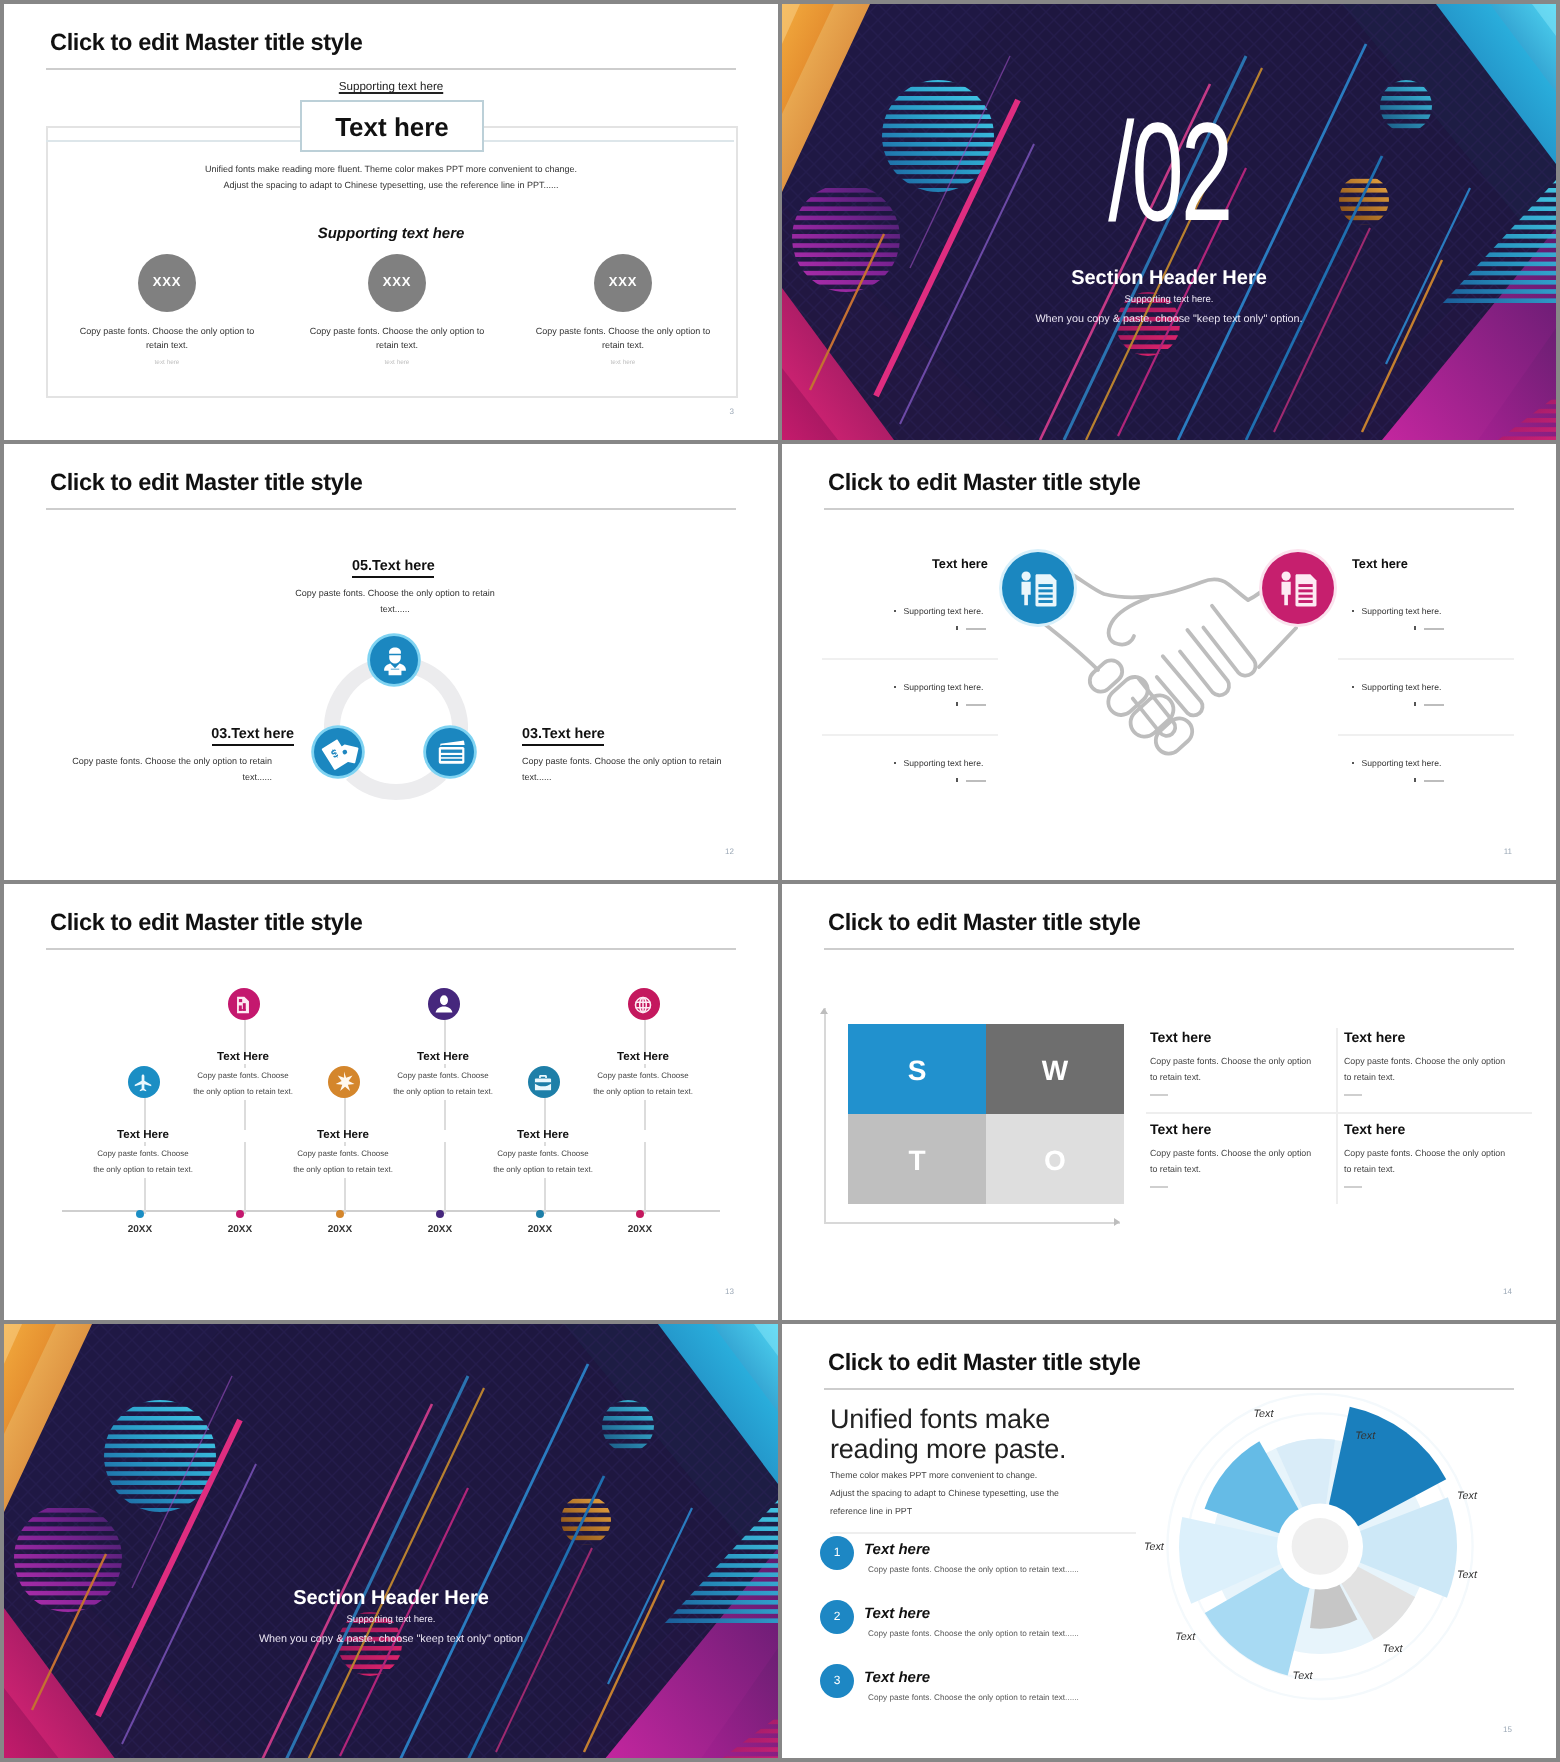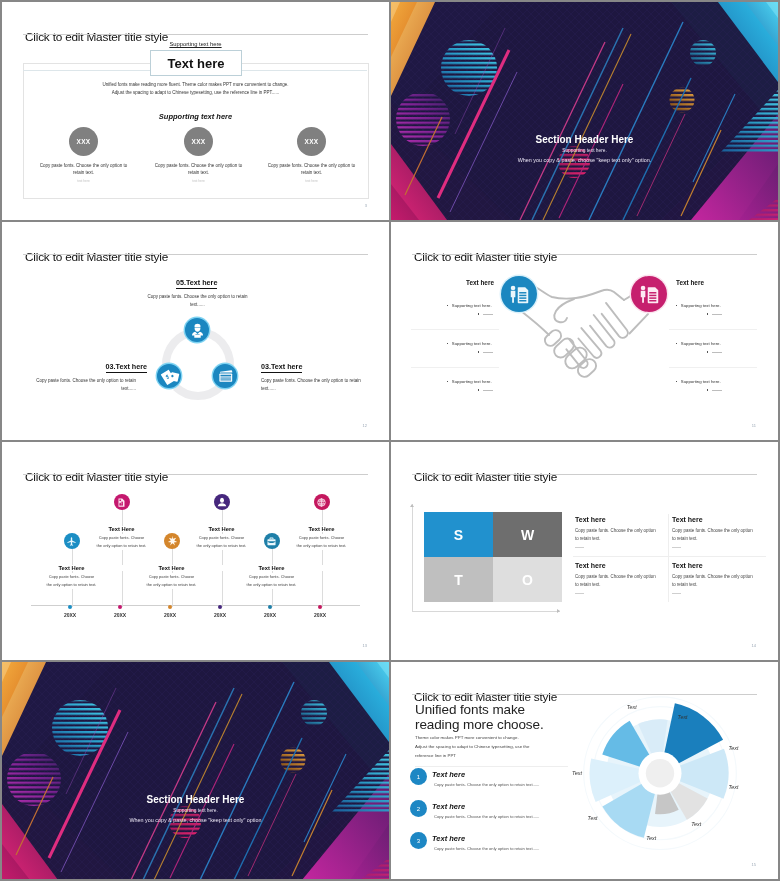--- a/index.html
+++ b/index.html
@@ -2,21 +2,21 @@
 <html><head>
 <meta charset="utf-8">
 <title>PPT Template Preview</title>
 <style>
   html,body{margin:0;padding:0;}
   body{width:780px;height:881px;background:#878787;font-family:"Liberation Sans",sans-serif;overflow:hidden;}
   .grid{position:absolute;left:0;top:0;width:780px;height:881px;}
   .slide{position:absolute;background:#fff;overflow:hidden;width:387px;height:218px;}
   .c0{left:2px;} .c1{left:391px;}
   .r0{top:2px;} .r1{top:222px;} .r2{top:442px;} .r3{top:662px;height:217px;}
-  .s-title{position:absolute;left:23px;top:28px;font-size:11.8px;font-weight:normal;color:#111;letter-spacing:-0.2px;white-space:nowrap;}
+  .s-title{position:absolute;left:23px;top:12px;font-size:11.8px;font-weight:bold;color:#111;letter-spacing:-0.2px;white-space:nowrap;}
   .s-titleline{position:absolute;left:21px;top:32px;width:345px;height:1px;background:#cdcdcd;}
   .pgnum{position:absolute;font-size:4px;color:#9aa7b5;}
   
   .wm{position:absolute;left:0;top:0;width:100%;height:100%;pointer-events:none;opacity:.5;}
   
   .s1-sup{position:absolute;left:0;right:0;top:39px;text-align:center;font-size:5.8px;color:#222;text-decoration:underline;}
   .s1-outer{position:absolute;left:21px;top:61px;width:344px;height:134px;border:1px solid #e3e3e3;}
   .s1-hline{position:absolute;left:21px;top:68px;width:344px;height:1px;background:#dde6ea;}
   .s1-box{position:absolute;left:148px;top:48px;width:90px;height:24px;border:1px solid #bcd0d8;background:#fff;display:flex;align-items:center;justify-content:center;font-size:13px;font-weight:bold;color:#111;}
   .s1-p1{position:absolute;left:0;right:0;top:80px;text-align:center;font-size:4.5px;color:#333;}
@@ -251,20 +251,21 @@
       <line x1="152" y1="218" x2="240" y2="32" stroke="#b8812f" stroke-width="1.1"></line>
       <line x1="168" y1="216" x2="232" y2="82" stroke="#b0257a" stroke-width="1.1"></line>
       <line x1="198" y1="218" x2="292" y2="20" stroke="#2a7cc0" stroke-width="1.4"></line>
       <line x1="232" y1="218" x2="300" y2="76" stroke="#1f6fb0" stroke-width="1.4"></line>
       <line x1="246" y1="214" x2="294" y2="112" stroke="#9f2a70" stroke-width="1.0"></line>
       <line x1="290" y1="214" x2="330" y2="128" stroke="#c4802f" stroke-width="1.2"></line>
       <line x1="302" y1="180" x2="344" y2="92" stroke="#2a7cc0" stroke-width="1.1"></line>
       <line x1="64" y1="132" x2="114" y2="26" stroke="#9a4ec0" stroke-width="0.7" opacity="0.6"></line>
     </g>
   </svg>
+  <div class="s2-num"><span>/02</span></div>
   <div class="s2-head">Section Header Here</div>
   <div class="s2-sub">Supporting text here.</div>
   <div class="s2-note">When you copy &amp; paste, choose "keep text only" option.</div>
 </div>
 
 <div class="slide c0 r1">
   <div class="wm"></div>
   <div class="s-title">Click to edit Master title style</div>
   <div class="s-titleline"></div>
   <svg class="s3-ring" width="80" height="80" viewBox="0 0 80 80">
@@ -557,21 +558,21 @@
   <div class="s6-hsep"></div>
   <div class="s6-vsep"></div>
   <div class="pgnum" style="right:22px;bottom:12px">14</div>
 </div>
 
 <div class="slide c1 r3">
   <div class="wm"></div>
   <div class="s-title">Click to edit Master title style</div>
   <div class="s-titleline"></div>
   <div class="s8-lead">Unified fonts make</div>
-  <div class="s8-lead s8-lead2">reading more choose.</div>
+  <div class="s8-lead s8-lead2">reading more paste.</div>
   <div class="s8-body" style="top:73px">Theme color makes PPT more convenient to change.</div>
   <div class="s8-body" style="top:82px">Adjust the spacing to adapt to Chinese typesetting, use the</div>
   <div class="s8-body" style="top:91px">reference line in PPT</div>
   <div class="s8-sep"></div>
   <div class="s8-row" style="top:106px">
     <div class="s8-num">1</div>
     <div class="s8-h">Text here</div>
     <div class="s8-t">Copy paste fonts. Choose the only option to retain text......</div>
   </div>
   <div class="s8-row" style="top:138px">

